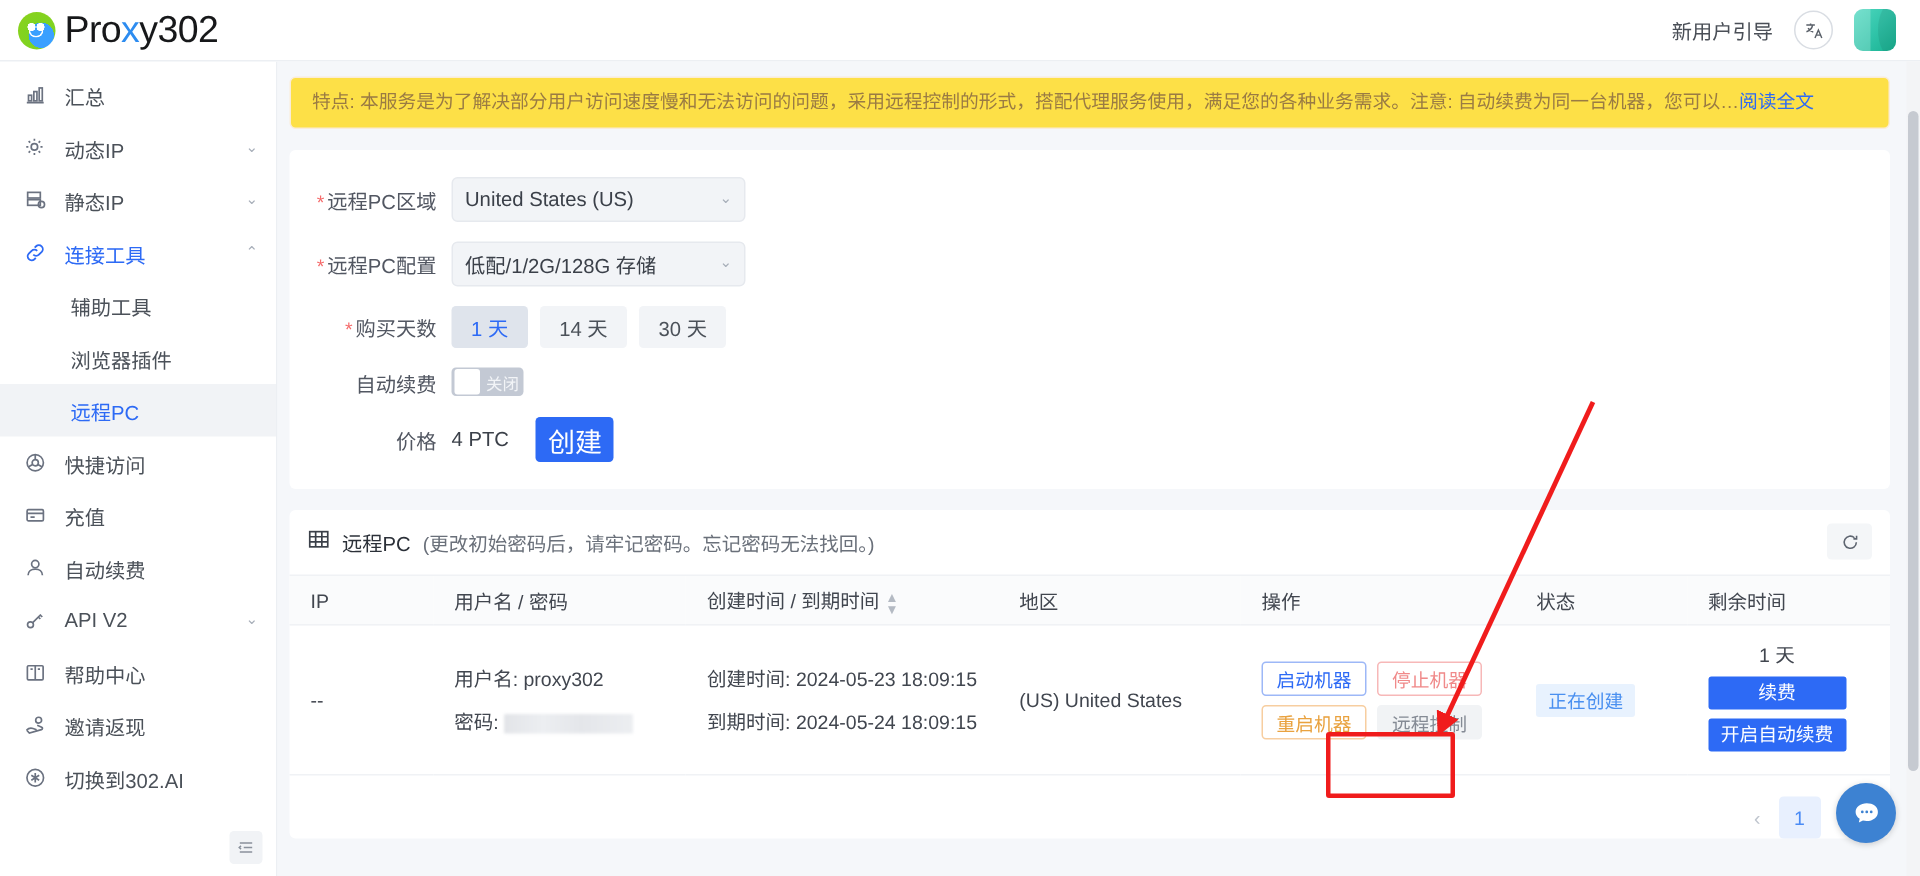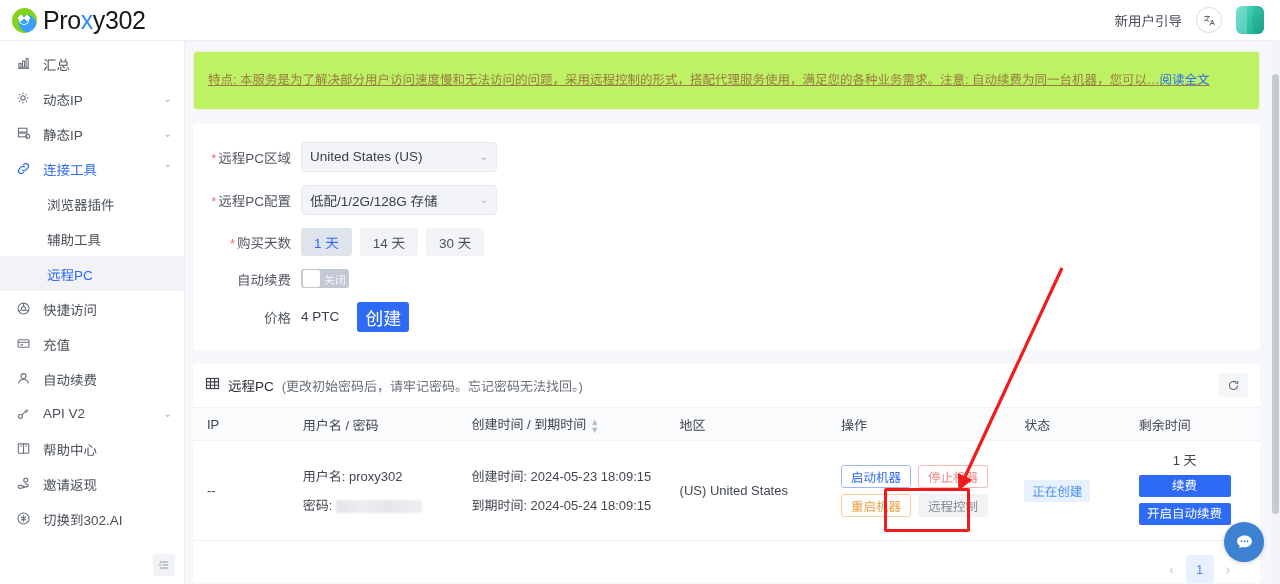--- a/index.html
+++ b/index.html
@@ -105,24 +105,24 @@
     width: 1095px; height: 543px;
     background: #f5f7fa;
     overflow: hidden;
   }
   .panel {
     background: #fff; border-radius: 4px;
     margin: 0 20px 14px 8px;
   }
   .notice {
     margin: 10px 20px 14px 8px;
-    background: #bef264; border: 1px solid #faecd8;
+    background: #fde047; border: 1px solid #faecd8;
     border-radius: 4px;
-    padding: 19px 14px;
-    font-size: 12.5px; color: #9a7b43; line-height: 1.5; text-decoration: underline;
+    padding: 7px 14px;
+    font-size: 12.5px; color: #9a7b43; line-height: 1.5;
   }
   .notice a { color: #2d6af5; text-decoration: none; cursor: pointer; }
 
   
   .form-card { padding: 18px 0 18px 0; }
   .form-row { display: flex; align-items: center; margin-bottom: 13px; padding-left: 12px; }
   .form-row:last-child { margin-bottom: 0; }
   .form-label {
     width: 86px; text-align: right; margin-right: 10px;
     font-size: 13.5px; color: #525762; white-space: nowrap;
@@ -310,24 +310,24 @@
         <svg width="15" height="15" viewBox="0 0 16 16" fill="none" stroke="currentColor" stroke-width="1.3">
             <path d="M6.6 9.4a2.8 2.8 0 0 0 4 0l2-2a2.83 2.83 0 0 0-4-4l-1 1"></path>
             <path d="M9.4 6.6a2.8 2.8 0 0 0-4 0l-2 2a2.83 2.83 0 0 0 4 4l1-1"></path>
           </svg>
       </span>
       <span>连接工具</span>
       <span class="caret">⌃</span>
     </div>
 
     <div class="nav-sub">
+      <span>辅助工具</span>
+    </div>
+    <div class="nav-sub">
       <span>浏览器插件</span>
-    </div>
-    <div class="nav-sub">
-      <span>辅助工具</span>
     </div>
     <div class="nav-sub current">
       <span>远程PC</span>
     </div>
 
     <div class="nav-item">
       <span class="nav-icon">
         <svg width="15" height="15" viewBox="0 0 16 16" fill="none" stroke="currentColor" stroke-width="1.2">
             <circle cx="8" cy="8" r="5.8"></circle>
             <circle cx="8" cy="8" r="2.2"></circle>

